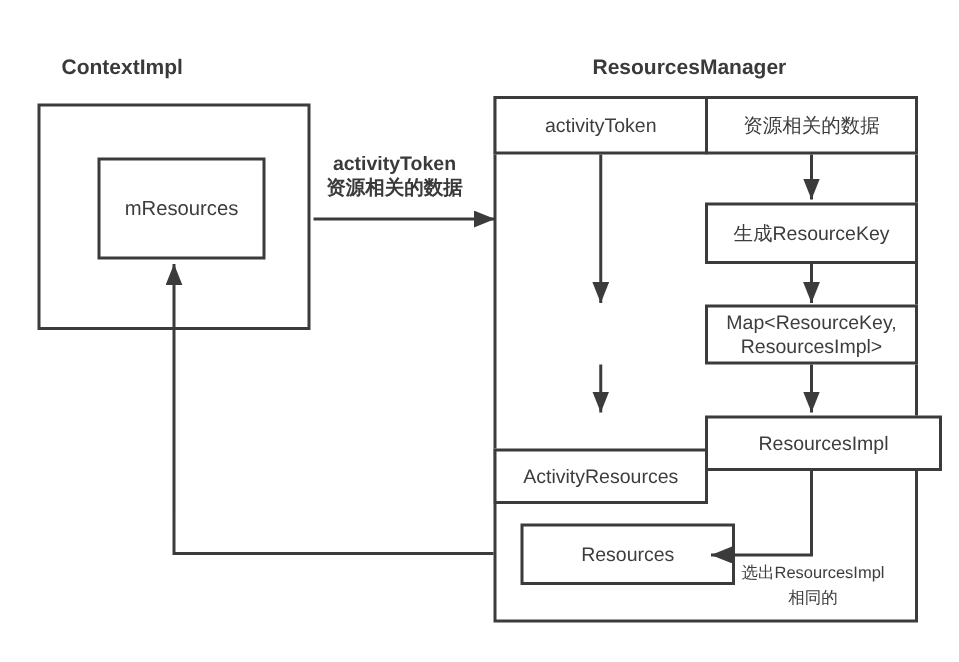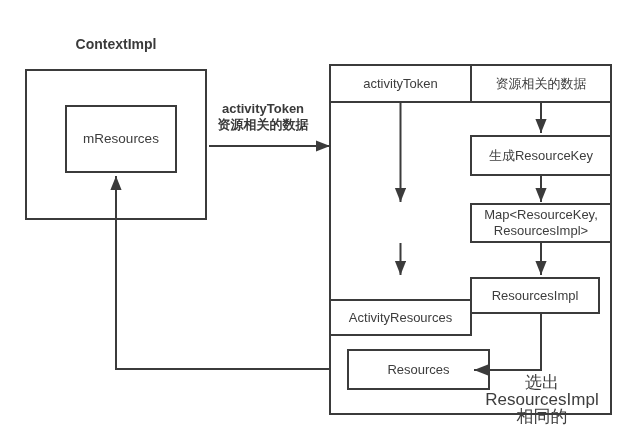--- a/index.html
+++ b/index.html
@@ -8,21 +8,21 @@
     font-family:"Liberation Sans","DejaVu Sans",sans-serif;color:#3d3d3d;
   }
   .box{
     position:absolute;box-sizing:border-box;border:2px solid #3b3b3b;background:#ffffff;
     display:flex;align-items:center;justify-content:center;text-align:center;
     font-size:13px;line-height:16px;color:#3d3d3d;white-space:pre-line;
   }
   .outer{background:#ffffff;}
   .title{
     position:absolute;font-size:14px;font-weight:bold;color:#3a3a3a;
-    text-align:center;white-space:nowrap;
+    text-align:left;white-space:nowrap;
   }
   .float-label{
     position:absolute;font-size:13px;line-height:16px;text-align:center;
     color:#3d3d3d;white-space:pre-line;
   }
   .float-label.bold{font-weight:bold;color:#3a3a3a;}
   .arrows{position:absolute;left:0;top:0;pointer-events:none;}
 
   
   #ctx-box      {left:25px; top:69px;  width:182px;height:151px;}
@@ -32,30 +32,31 @@
 
   
   #rm-title     {left:395px;top:36px;  width:150px;}
   #rm-box       {left:329px;top:64px;  width:283px;height:351px;}
   #cell-token   {left:329px;top:64px;  width:143px;height:39px;}
   #cell-resdata {left:470px;top:64px;  width:142px;height:39px;}
   #box-genkey   {left:470px;top:135px; width:142px;height:41px;text-align:center;}
   #cell-mapib   {left:329px;top:203px; width:143px;height:40px;}
   #cell-maprk   {left:470px;top:203px; width:142px;height:40px;}
   #cell-actres  {left:329px;top:277px; width:143px;height:37px;margin-top:22px;}
-  #cell-resimpl {left:470px;top:277px; width:130px;height:37px;}
+  #cell-resimpl {left:470px;top:277px; width:158px;height:37px;}
   #box-res      {left:347px;top:349px; width:143px;height:41px;}
-  #select-lbl   {left:472px;top:374px; width:140px;font-size:17px;line-height:17px;}
+  #select-lbl   {left:472px;top:374px; width:140px;font-size:11px;line-height:17px;}
 </style>
 </head>
 <body>
 
 <div class="stage">
 
   <div class="title" id="ctx-title">ContextImpl</div>
+  <div class="title" id="rm-title">ResourcesManager</div>
 
   <div class="box outer" id="ctx-box"></div>
   <div class="box" id="mres-box">
     <span>mResources</span>
   </div>
 
   <div class="float-label bold" id="transfer-lbl">activityToken
 资源相关的数据</div>
 
   <div class="box outer" id="rm-box"></div>

